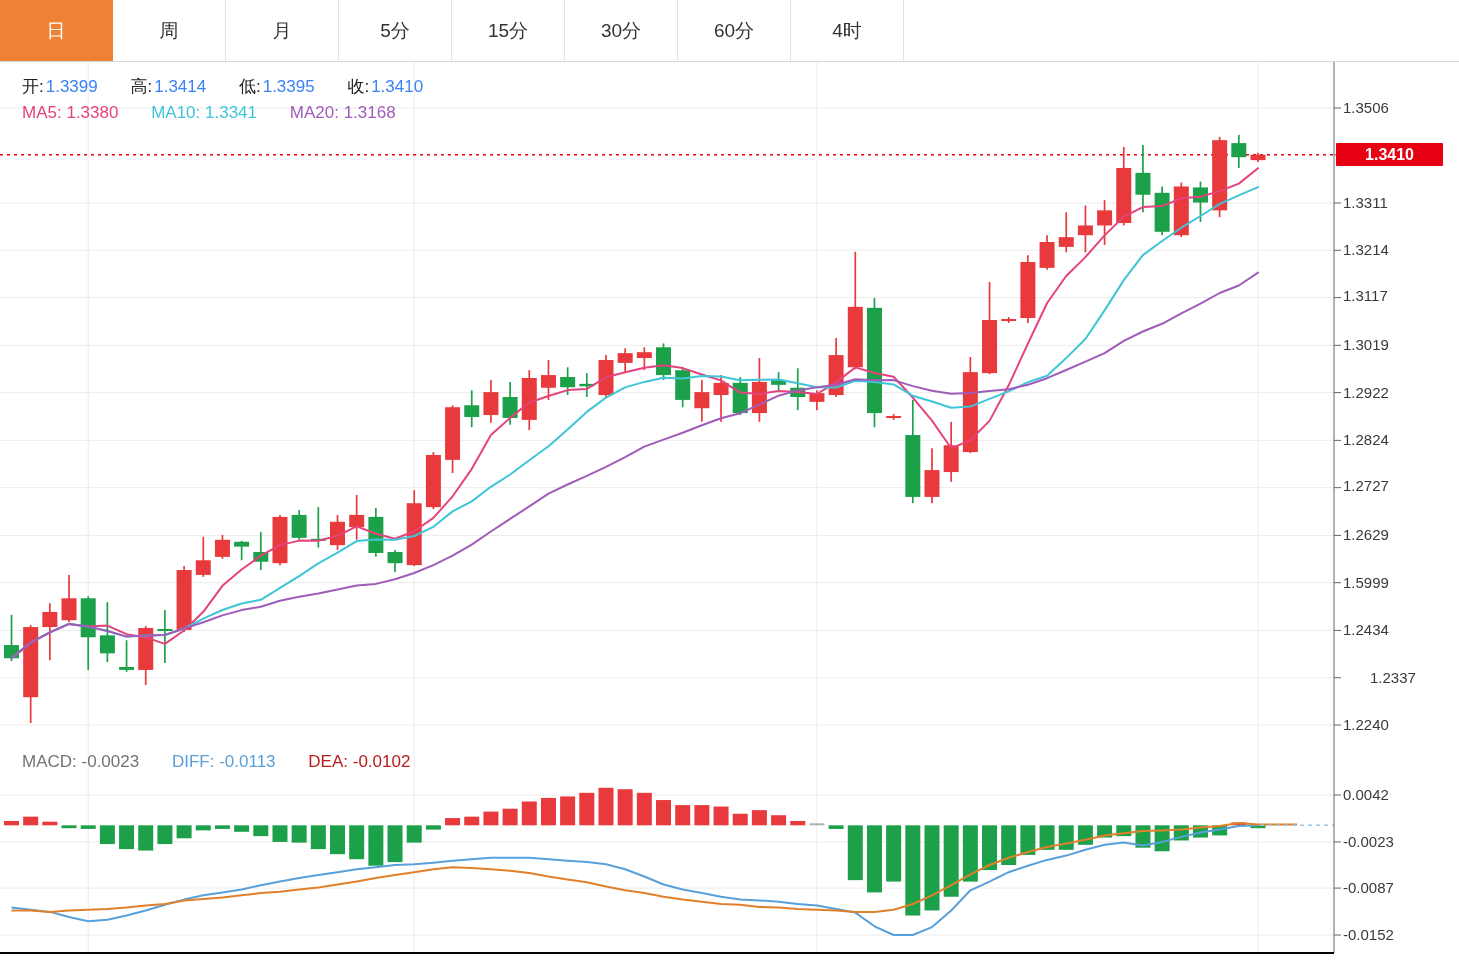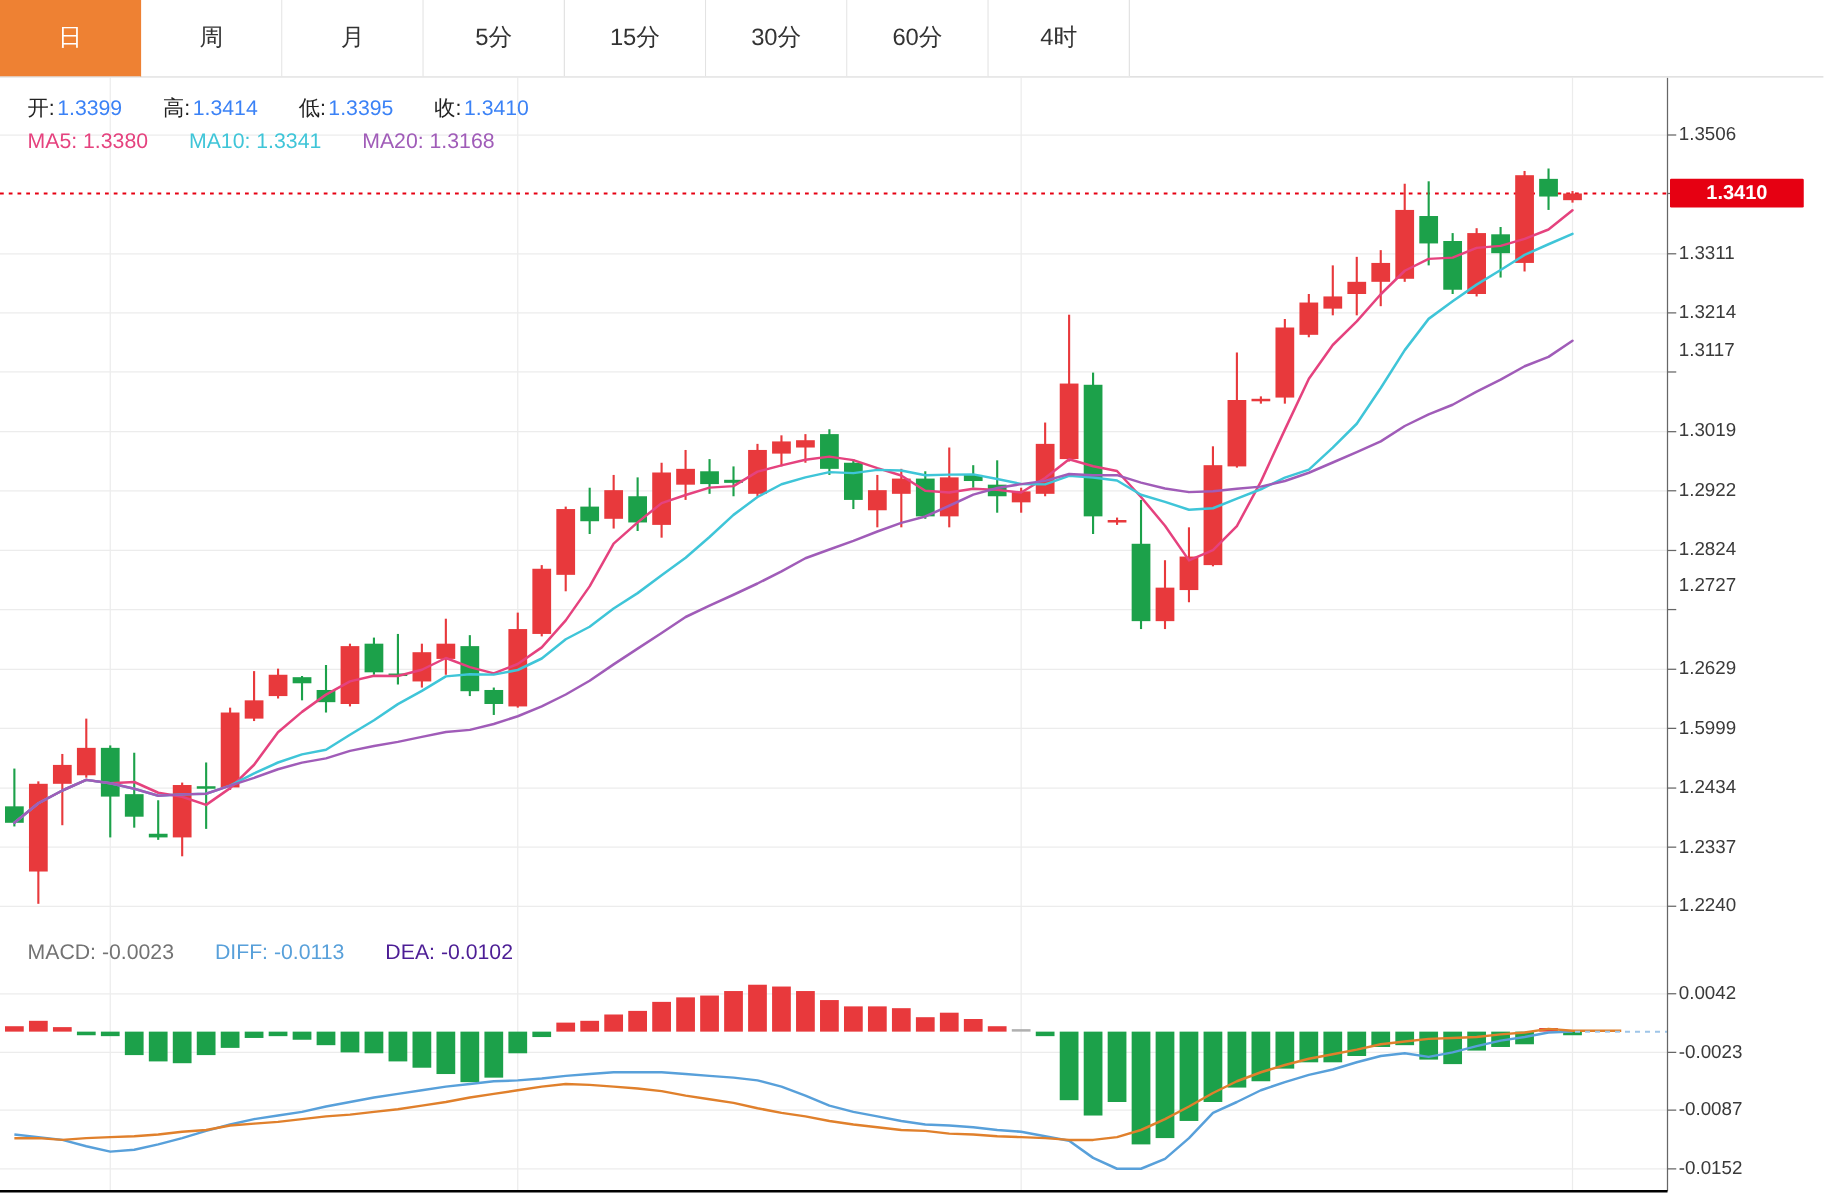--- a/index.html
+++ b/index.html
@@ -17,21 +17,21 @@
   .legend{position:absolute;left:22px;z-index:6;font-size:17px;white-space:nowrap;}
   .legend .grp{margin-right:28px;}
   .legend .lbl{color:#222;}
   .legend .val{margin-left:2px;}
   .red-t{color:#3b82f6;}
   .ma5-t{color:#e5427e;}
   .ma10-t{color:#3fc5d8;}
   .ma20-t{color:#a05cb8;}
   .macd-t{color:#737373;}
   .diff-t{color:#58a0da;text-align:center;}
-  .dea-t{color:#4c1d95;}
+  .dea-t{color:#b91c1c;}
   #legend-ohlc{top:75px;}
   #legend-ma{top:103px;}
   #legend-macd{top:752px;}
   
   .axis-label{position:absolute;left:1343px;width:70px;font-size:15px;color:#3a3a3a;
               height:18px;line-height:18px;z-index:4;}
   
   .price-tag{position:absolute;left:1336px;width:107px;height:23px;background:#e60012;
              color:#fff;font-size:16px;font-weight:bold;text-align:center;line-height:23px;
              z-index:6;border-radius:1px;}
@@ -319,29 +319,29 @@
     <span class="grp diff-t"><span>DIFF:</span> <span>-0.0113</span></span>
     <span class="grp dea-t"><span>DEA:</span> <span>-0.0102</span></span>
   </div>
 
   <div class="price-tag" id="price-tag" style="top: 143.287px;">1.3410</div>
 
   <div id="price-axis">
       <div class="axis-label" style="top: 99px;">1.3506</div>
       <div class="axis-label" style="top: 194.036px;">1.3311</div>
       <div class="axis-label" style="top: 241.31px;">1.3214</div>
-      <div class="axis-label" style="top: 272px;">1.3117</div>
+      <div class="axis-label" style="top: 287px;">1.3117</div>
       <div class="axis-label" style="top: 336.345px;">1.3019</div>
       <div class="axis-label" style="top: 383.619px;">1.2922</div>
       <div class="axis-label" style="top: 431.381px;">1.2824</div>
-      <div class="axis-label" style="top: 460px;">1.2727</div>
+      <div class="axis-label" style="top: 477px;">1.2727</div>
       <div class="axis-label" style="top: 526.416px;">1.2629</div>
       <div class="axis-label" style="top: 573.69px;">1.5999</div>
       <div class="axis-label" style="top: 621.452px;">1.2434</div>
-      <div class="axis-label" style="top: 668.726px;">1.2337</div>
+      <div class="axis-label" style="top: 668.726px; margin-left: 27px;">1.2337</div>
       <div class="axis-label" style="top: 716px;">1.2240</div>
     </div>
   <div id="macd-axis">
       <div class="axis-label" style="top: 786px;">0.0042</div>
       <div class="axis-label" style="top: 832.907px;">-0.0023</div>
       <div class="axis-label" style="top: 879.093px;">-0.0087</div>
       <div class="axis-label" style="top: 926px;">-0.0152</div>
     </div>
 
 </div>

